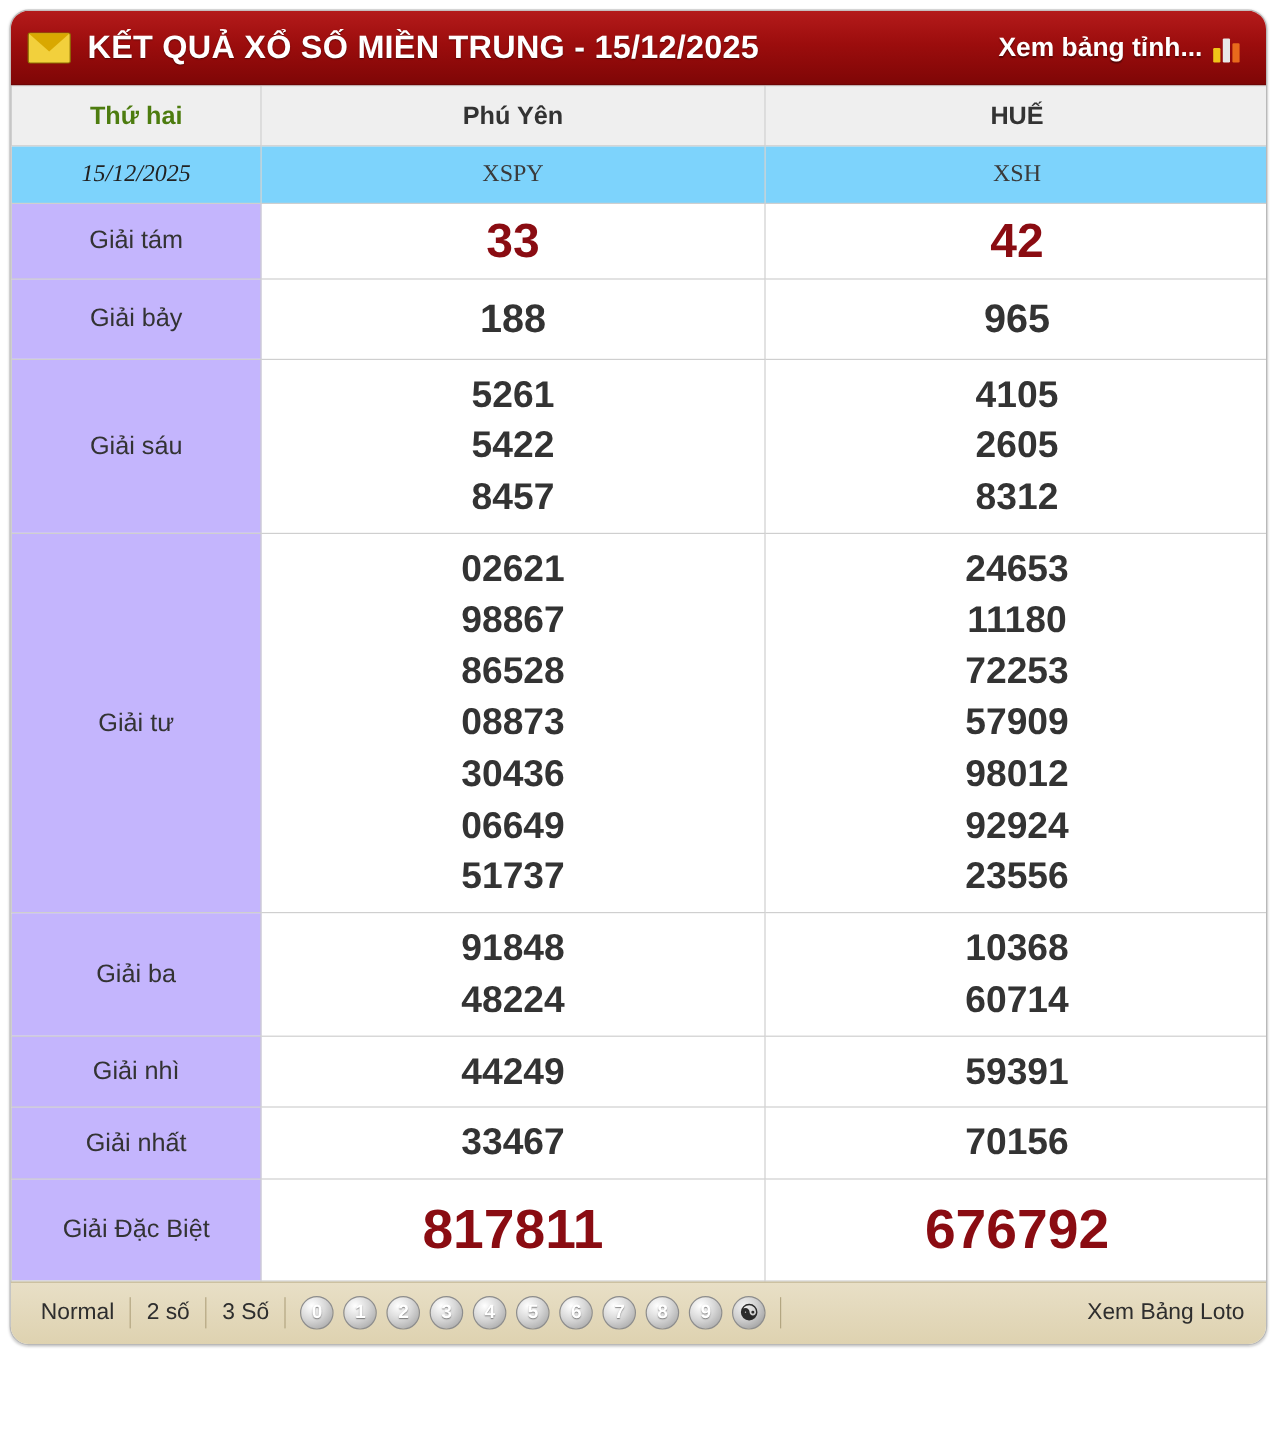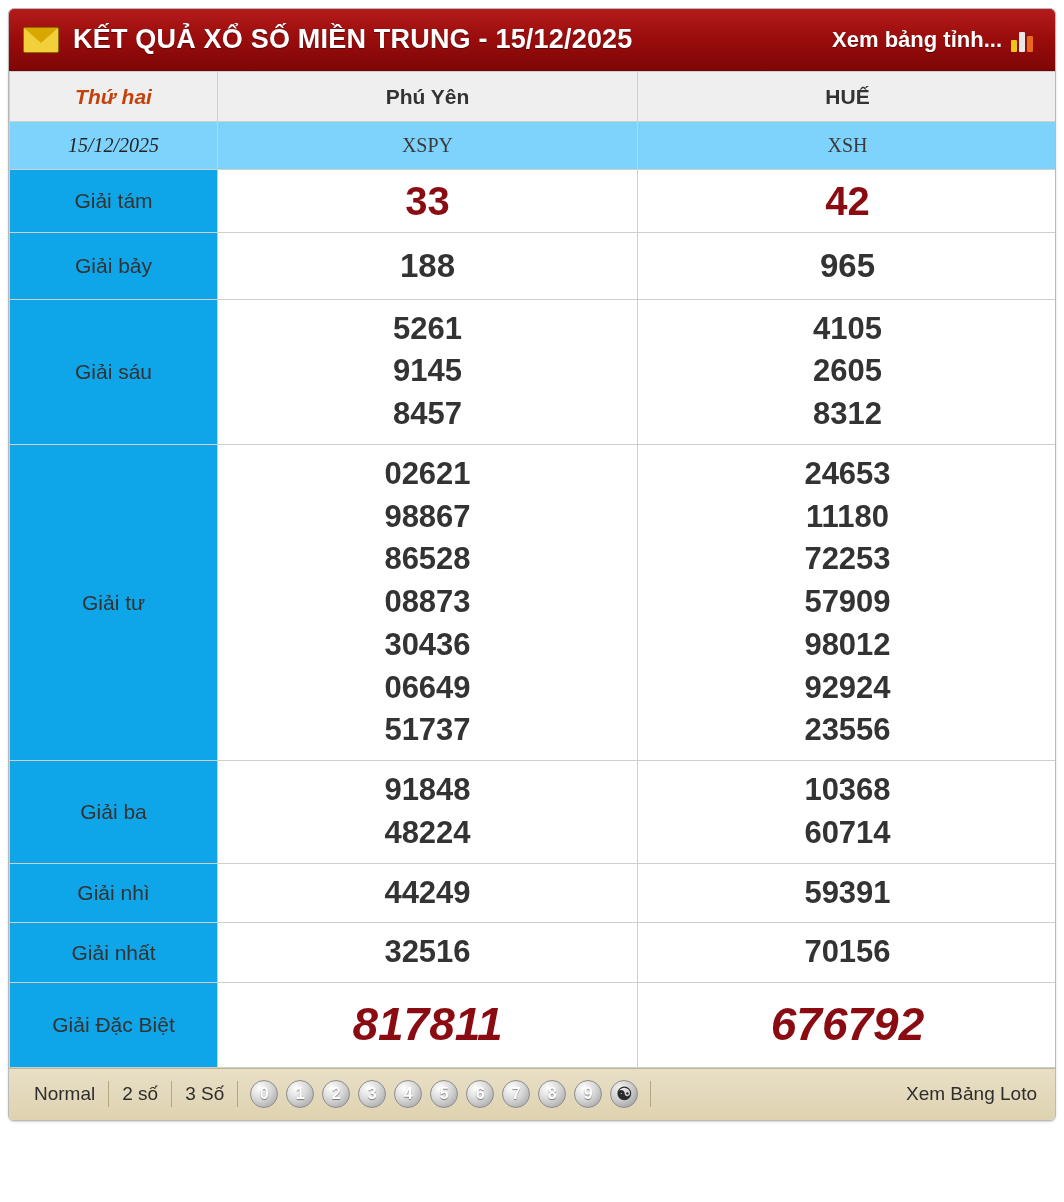--- a/index.html
+++ b/index.html
@@ -11,21 +11,21 @@
   .page {
     width: 1064px;
     height: 1202px;
     position: relative;
     background: #ffffff;
     padding: 8px;
   }
   .lottery-card {
     width: 1048px;
     border: 1px solid #b9b9b9;
-    border-radius: 6px;
+    border-radius: 16px;
     overflow: hidden;
     box-shadow: 0 1px 2px rgba(0,0,0,0.18);
     background: #f4f4f4;
   }
 
   
   .card-header {
     height: 62px;
     background: linear-gradient(to bottom, #b41b1b 0%, #9c0d0d 45%, #7f0606 100%);
     display: flex;
@@ -103,42 +103,42 @@
   col.c-label { width: 208px; }
   col.c-prov  { width: 420px; }
 
   .row-province td {
     background: #efefef;
     height: 50px;
     font-size: 21px;
     font-weight: bold;
     color: #1836c6;
   }
-  .row-province td.daylabel { color: #c2410c; font-style: italic; }
+  .row-province td.daylabel { color: #4d7c0f; }
 
   .row-code td {
     background: #7dd3fc;
     height: 48px;
     font-size: 19px;
     color: #3a3a3a;
   }
   .row-code td.datelabel {
     font-family: "Liberation Serif", serif;
     font-style: italic;
     font-size: 20px;
     color: #222;
   }
   .row-code td.codecell {
     font-family: "Liberation Serif", serif;
     font-size: 20px;
     color: #3a3a3a;
   }
 
   td.prize-label {
-    background: #0ea5e9;
+    background: #c4b5fd;
     font-size: 21px;
     color: #333333;
     padding: 0 4px;
   }
   td.nums {
     background: #ffffff;
     font-size: 31px;
     font-weight: bold;
     color: #3a3a3a;
     line-height: 1.38;
@@ -148,21 +148,20 @@
     font-size: 40px;
     color: #8a0c12;
     padding: 10px 0;
     line-height: 1.05;
   }
   td.nums.g7 { font-size: 33px; padding: 10px 0; }
   td.nums.special {
     font-size: 46px;
     color: #8a0c12;
     padding: 10px 0;
-    font-style: italic;
   }
   td.nums div { white-space: nowrap; }
 
   
   .card-footer {
     height: 52px;
     background: linear-gradient(to bottom, #e8dfc6 0%, #ded2b0 100%);
     border-top: 1px solid #c3b68f;
     display: flex;
     align-items: center;
@@ -267,21 +266,21 @@
           </td>
           <td class="nums g7">
             <div>965</div>
           </td>
         </tr>
 
         <tr>
           <td class="prize-label">Giải sáu</td>
           <td class="nums">
             <div>5261</div>
-            <div>9145</div>
+            <div>5422</div>
             <div>8457</div>
           </td>
           <td class="nums">
             <div>4105</div>
             <div>2605</div>
             <div>8312</div>
           </td>
         </tr>
 
 
@@ -325,21 +324,21 @@
             <div>44249</div>
           </td>
           <td class="nums">
             <div>59391</div>
           </td>
         </tr>
 
         <tr>
           <td class="prize-label">Giải nhất</td>
           <td class="nums">
-            <div>32516</div>
+            <div>33467</div>
           </td>
           <td class="nums">
             <div>70156</div>
           </td>
         </tr>
 
         <tr>
           <td class="prize-label">Giải Đặc Biệt</td>
           <td class="nums special">
             <div>817811</div>

